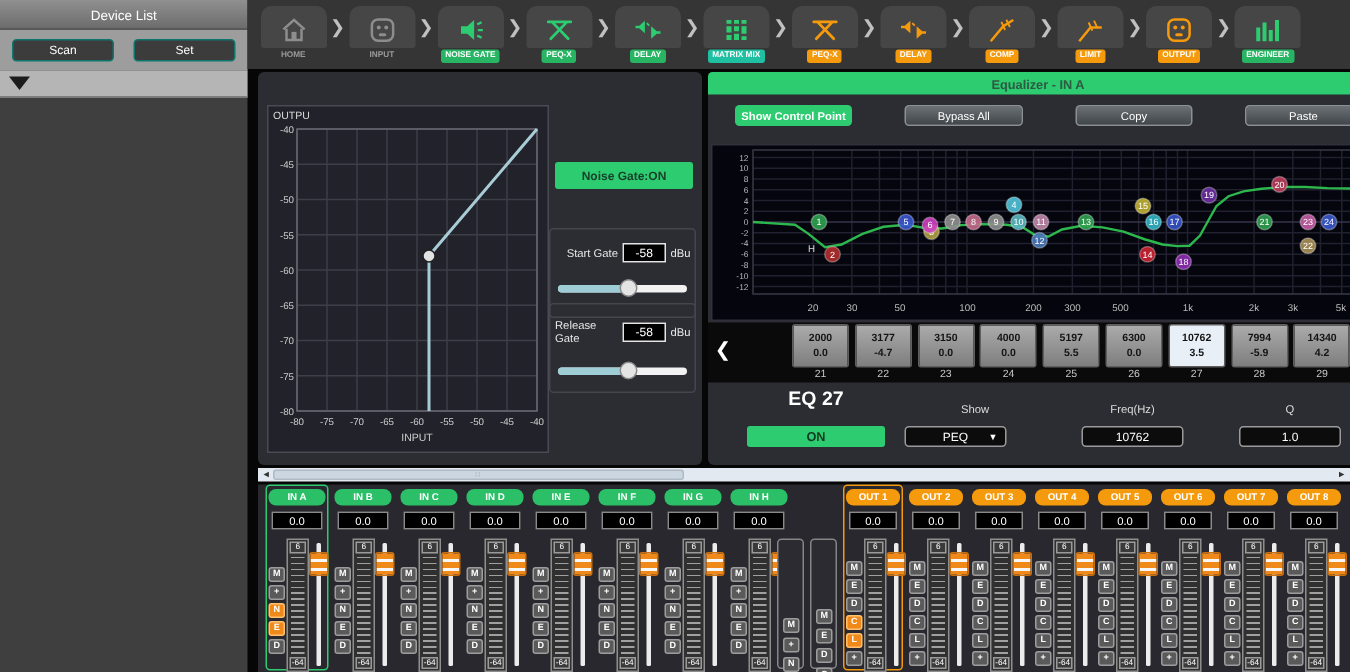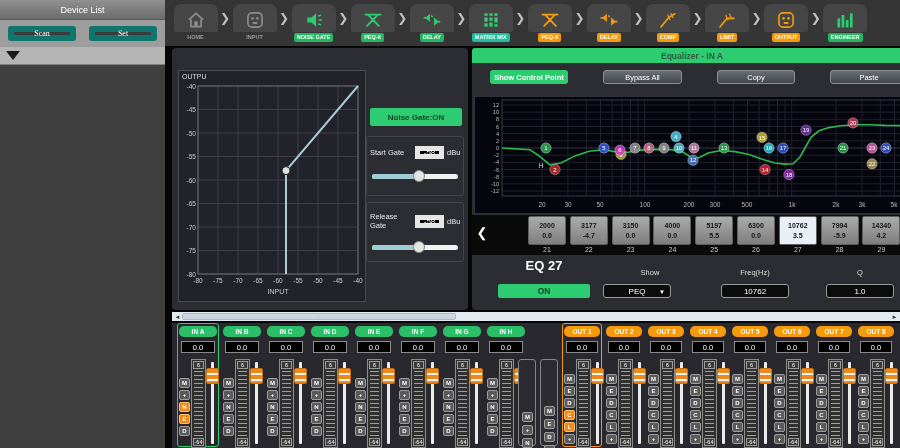--- a/index.html
+++ b/index.html
@@ -5,22 +5,22 @@
   *{box-sizing:border-box;margin:0;padding:0;}
   html,body{background:#000;}
   .screen{position:relative;width:900px;height:448px;background:#060606;overflow:hidden;
           font-family:"Liberation Sans",sans-serif;-webkit-font-smoothing:antialiased;}
 
   
   .sidebar{position:absolute;left:0;top:0;width:165px;height:448px;background:#3f3f3f;}
   .sb-head{height:20px;background:linear-gradient(#909090,#6c6c6c);color:#fff;font-size:9px;
            display:flex;align-items:center;justify-content:center;border-bottom:1px solid #5a5a5a;}
   .sb-btnrow{height:27px;background:#9d9d9d;display:flex;align-items:center;justify-content:space-between;padding:0 8px;}
-  .sb-btn{width:68px;height:15px;background:#3c3c3c;border:6px solid #0f766e;border-radius:3px;color:#fff;
-          font-size:8px;display:flex;align-items:center;justify-content:center;cursor:default;font-family:Liberation Serif, serif;}
+  .sb-btn{width:68px;height:15px;background:#3c3c3c;border:1px solid #0f766e;border-radius:3px;color:#fff;
+          font-size:8px;display:flex;align-items:center;justify-content:center;cursor:default;}
   .sb-drop{height:18px;background:#b5b5b5;display:flex;align-items:center;padding:0 6px;border-bottom:1px solid #7d7d7d;}
   .sb-tri{width:0;height:0;border-left:7px solid transparent;border-right:7px solid transparent;border-top:9px solid #1c1c1c;}
 
   
   .nav{position:absolute;left:165px;top:0;width:735px;height:46px;background:#353535;
        display:flex;align-items:center;padding-left:7px;}
   .nav-item{display:flex;flex-direction:column;align-items:center;width:47px;flex:none;}
   .nav-tile{width:44px;height:28px;background:#464646;border-radius:7px 7px 2px 2px;
             display:flex;align-items:flex-end;justify-content:center;}
   .nav-icon{display:block;width:20px;height:20px;margin-bottom:2px;}
@@ -38,24 +38,24 @@
               font-weight:bold;display:flex;align-items:center;justify-content:center;position:relative;}
   .ng-close{position:absolute;right:3px;top:2px;width:11px;height:11px;border:1px solid #c8ecd6;
             border-radius:2px;color:#eafff2;font-size:7px;display:flex;align-items:center;justify-content:center;}
 
   
   #noise-panel{left:172px;top:48px;width:296px;height:262px;}
   .ng-box{position:absolute;left:6px;top:22px;width:188px;height:232px;background:#22222a;border:1px solid #4a4a54;}
   .ng-on{position:absolute;left:198px;top:60px;width:92px;height:18px;background:#2ecc71;border-radius:2px;
          color:#17402b;font-size:8px;font-weight:bold;display:flex;align-items:center;justify-content:center;}
   .ng-group{position:absolute;left:194px;width:98px;height:60px;border:1px solid #45454e;border-radius:3px;}
-  #ng-group-start{top:88px;} #ng-group-release{top:154px;}
+  #ng-group-start{top:104px;text-align:right;} #ng-group-release{top:154px;}
   .ng-row{display:flex;align-items:center;gap:3px;margin:9px 0 0 3px;font-size:7.5px;color:#e8e8e8;}
   .ng-lbl{width:42px;}
-  .ng-val{width:29px;height:13px;background:#000;border:5px solid #e5e5e5;color:#fff;font-size:8px;
+  .ng-val{width:29px;height:13px;background:#000;border:1px solid #e5e5e5;color:#fff;font-size:8px;
           display:flex;align-items:center;justify-content:center;}
   .ng-slider{position:relative;margin:11px 5px 0 5px;height:12px;}
   .ng-track{position:absolute;top:4px;left:0;right:0;height:5px;border-radius:3px;background:#f2f2f2;}
   .ng-fill{position:absolute;top:4px;left:0;width:55%;height:5px;border-radius:3px 0 0 3px;background:#9fcdd6;}
   .ng-thumb{position:absolute;top:0;left:calc(55% - 6px);width:12px;height:12px;border-radius:50%;
             background:#e4e4e4;border:1px solid #8a8a8a;}
 
   
   #eq-panel{left:472px;top:48px;width:440px;height:262px;}
   .eq-btn{position:absolute;top:22px;height:14px;border-radius:3px;font-size:7.5px;color:#fff;

